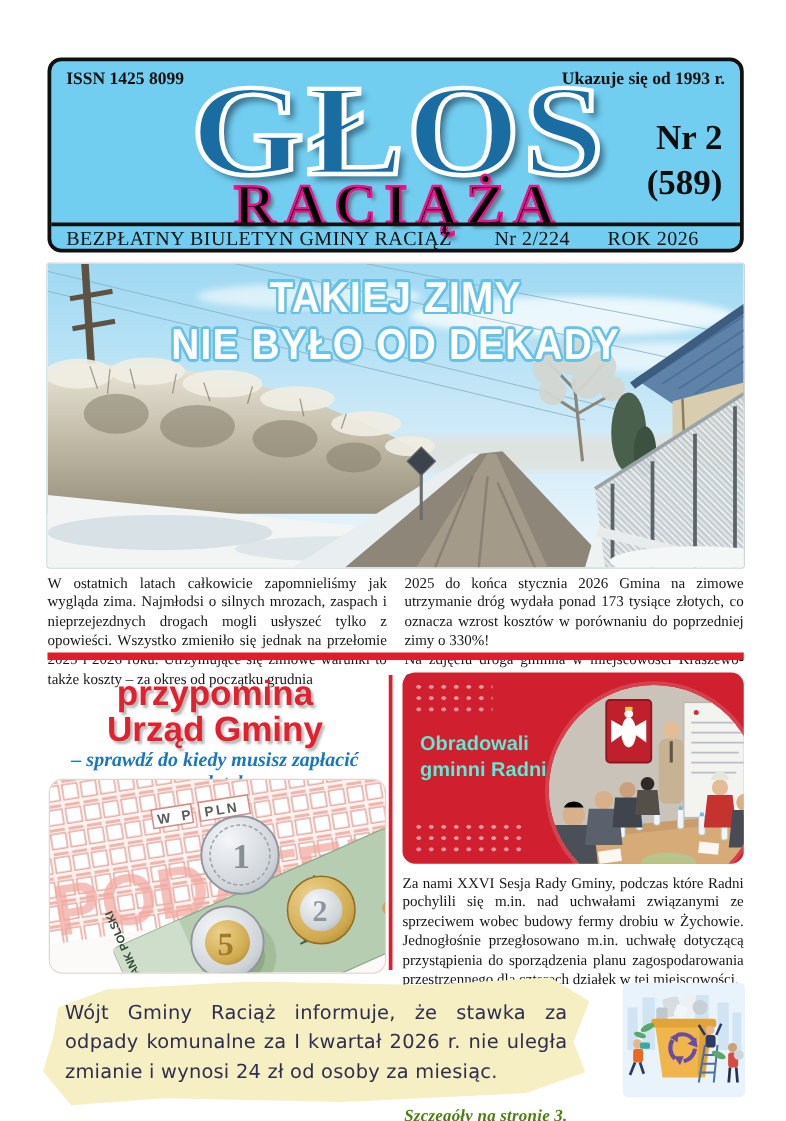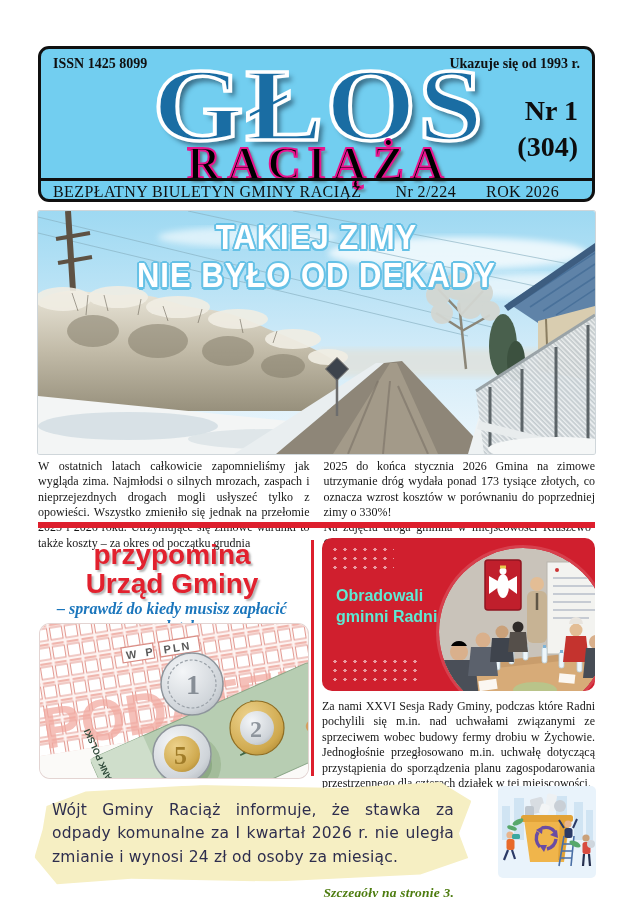--- a/index.html
+++ b/index.html
@@ -78,22 +78,22 @@
 <body>
 
 <div class="page">
 
   <div class="abs masthead">
     <div class="abs m-issn">ISSN 1425 8099</div>
     <div class="abs m-since">Ukazuje się od 1993 r.</div>
     <div class="abs m-title">GŁOS</div>
     <div class="abs m-sub">RACIĄŻA</div>
     <div class="abs m-issue">
-      <span>Nr 1</span>
-      <span>(304)</span>
+      <span>Nr 2</span>
+      <span>(589)</span>
     </div>
     <div class="abs m-rule"></div>
     <div class="abs m-tagline">
       <span>BEZPŁATNY BIULETYN GMINY RACIĄŻ</span><span class="sp1">Nr 2/224</span><span class="sp2">ROK 2026</span>
     </div>
   </div>
 
   <div class="abs lead-photo">
     <svg width="557" height="243" viewBox="0 0 557 243">
       <defs>

